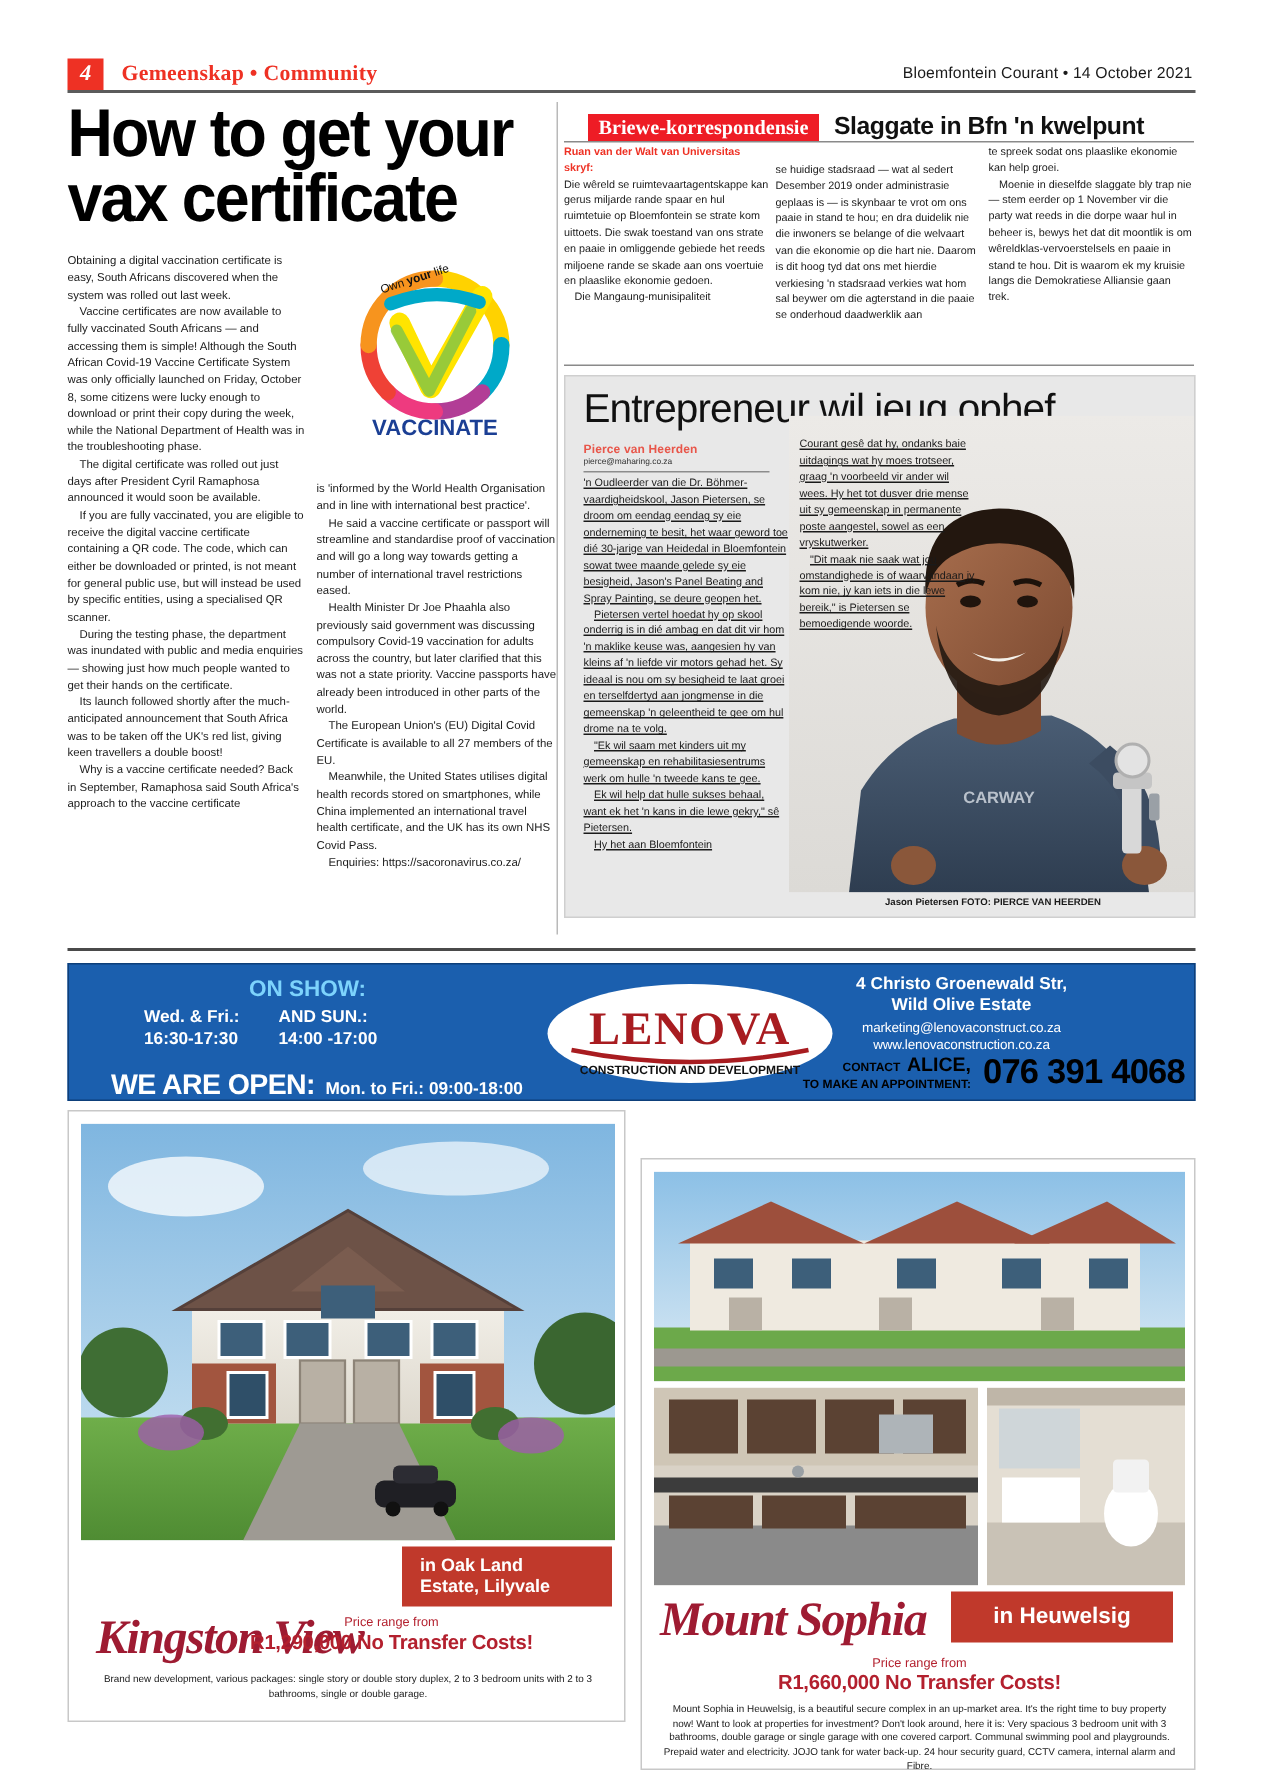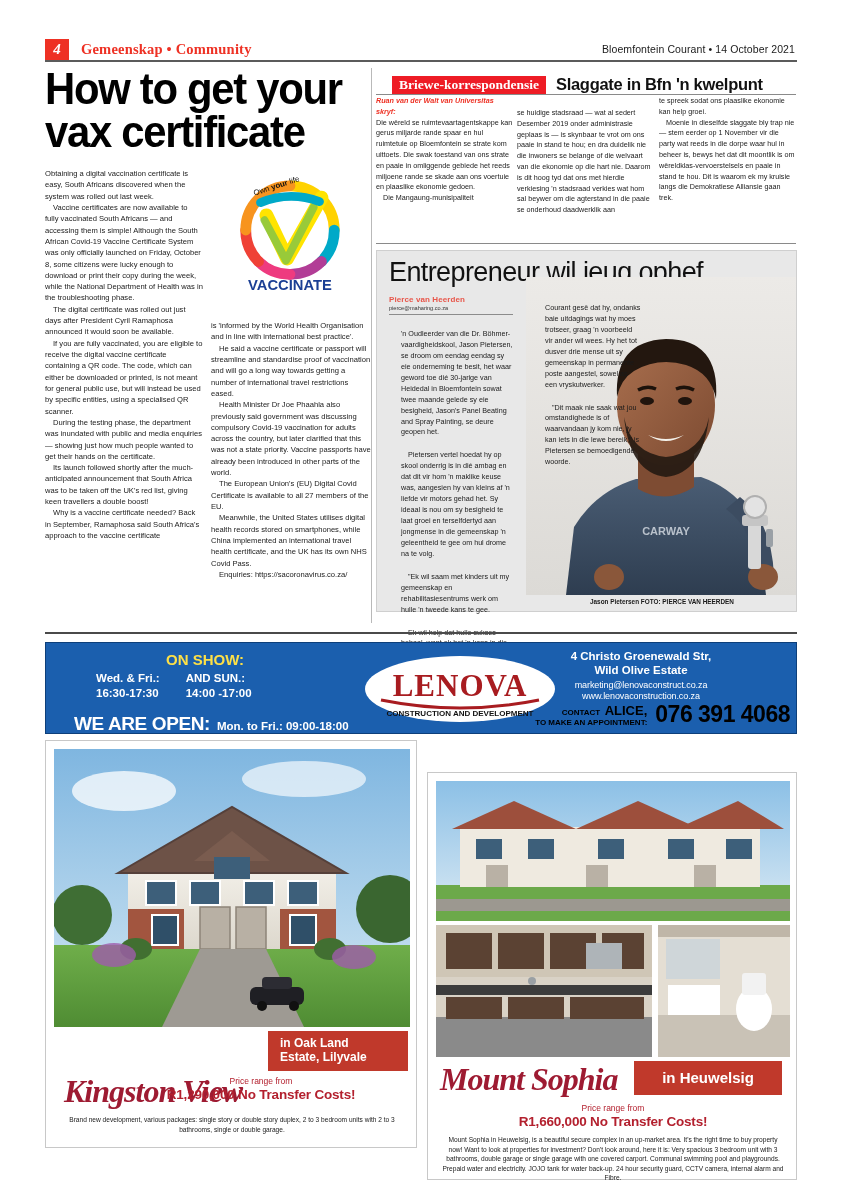--- a/index.html
+++ b/index.html
@@ -57,57 +57,57 @@
     background:#ee1c25; color:#fff; font-family:"Liberation Serif", serif;
     font-weight:bold; font-size:13.5px; padding:2px 7px 3px 7px; line-height:1;
   }
   .briewe-title {
     margin-left:10px; font-weight:bold; font-size:16.5px; letter-spacing:-0.3px; color:#111;
   }
   .briewe-body { position:absolute; left:376px; top:96px; width:420px; height:148px; }
   .bw-col { position:absolute; top:0; width:137px; font-size:7.2px; line-height:1.5; color:#1a1a1a; }
   .bw-col p { margin:0; }
   .bw-col p.ind { text-indent:7px; }
-  .byline-red { color:#ee3124; font-weight:600;font-style:italic; }
+  .byline-red { color:#ee3124; font-weight:600; }
   .bw-c1 { left:0; } .bw-c2 { left:141px;margin-top:12px; } .bw-c3 { left:283px; }
   .hr-thin { position:absolute; background:#8a8a8a; height:1px; }
 
   
   .ent-box {
     position:absolute; left:376px; top:250px; width:421px; height:362px;
     background:#e8e8e8; border:1px solid #cfcfcf;
   }
   .ent-title {
     position:absolute; left:12px; top:6px; font-size:27px; letter-spacing:-0.6px;
     font-weight:400; color:#111;
   }
   .ent-byline { position:absolute; left:12px; top:44px; width:124px; }
   .ent-byline .nm { color:#e8564a; font-size:8px; font-weight:600; letter-spacing:.1px; }
   .ent-byline .em { color:#333; font-size:5.6px; margin-top:1px; }
   .ent-byline .rule { margin-top:3px; height:1px; background:#8c8c8c; width:100%; }
 
   .ent-col { position:absolute; font-size:7.2px; line-height:1.52; color:#1a1a1a; }
-  .ent-col p { margin:12px; }
+  .ent-col p { margin:0;text-decoration:underline; }
   .ent-col p.ind { text-indent:7px; }
   .ent-c1 { left:12px; top:66px; width:137px; }
   .ent-c2 { left:156px; top:40px; width:120px; }
 
   .ent-photo { position:absolute; right:0; top:26px; width:270px; height:318px; overflow:hidden; }
   .ent-caption {
     position:absolute; left:156px; bottom:6px; width:258px; text-align:center;
     font-size:6.4px; font-weight:bold; color:#1a1a1a;
   }
 
   
   .lenova {
     position:absolute; left:45px; top:642px; width:752px; height:92px;
     background:#1b5fae; border:1px solid #0d3f7a;
   }
   .lenova-left { position:absolute; left:0; top:0; width:320px; height:100%; color:#fff; }
-  .on-show { position:absolute; left:120px; top:8px; font-size:15px; font-weight:bold; color:#fde047; }
+  .on-show { position:absolute; left:120px; top:8px; font-size:15px; font-weight:bold; color:#7dd3fc; }
   .ls-grid { position:absolute; left:50px; top:28px; width:260px; display:flex; gap:26px; }
   .ls-col { font-size:11.5px; font-weight:bold; line-height:1.28; color:#fff; }
   .we-open { position:absolute; left:28px; top:70px; display:flex; align-items:baseline; gap:7px; }
   .we-open .a { font-size:19px; font-weight:bold; color:#fff; letter-spacing:-.4px; }
   .we-open .b { font-size:11.5px; font-weight:bold; color:#fff; }
 
   .lenova-logo { position:absolute; left:317px; top:9px; width:195px; height:75px; }
   .lenova-right { position:absolute; right:10px; top:6px; width:290px; color:#fff; text-align:center; }
   .lr-addr { font-size:11.5px; font-weight:bold; line-height:1.22; }
   .lr-mail { font-size:9px; margin-top:3px; letter-spacing:-.1px; }

